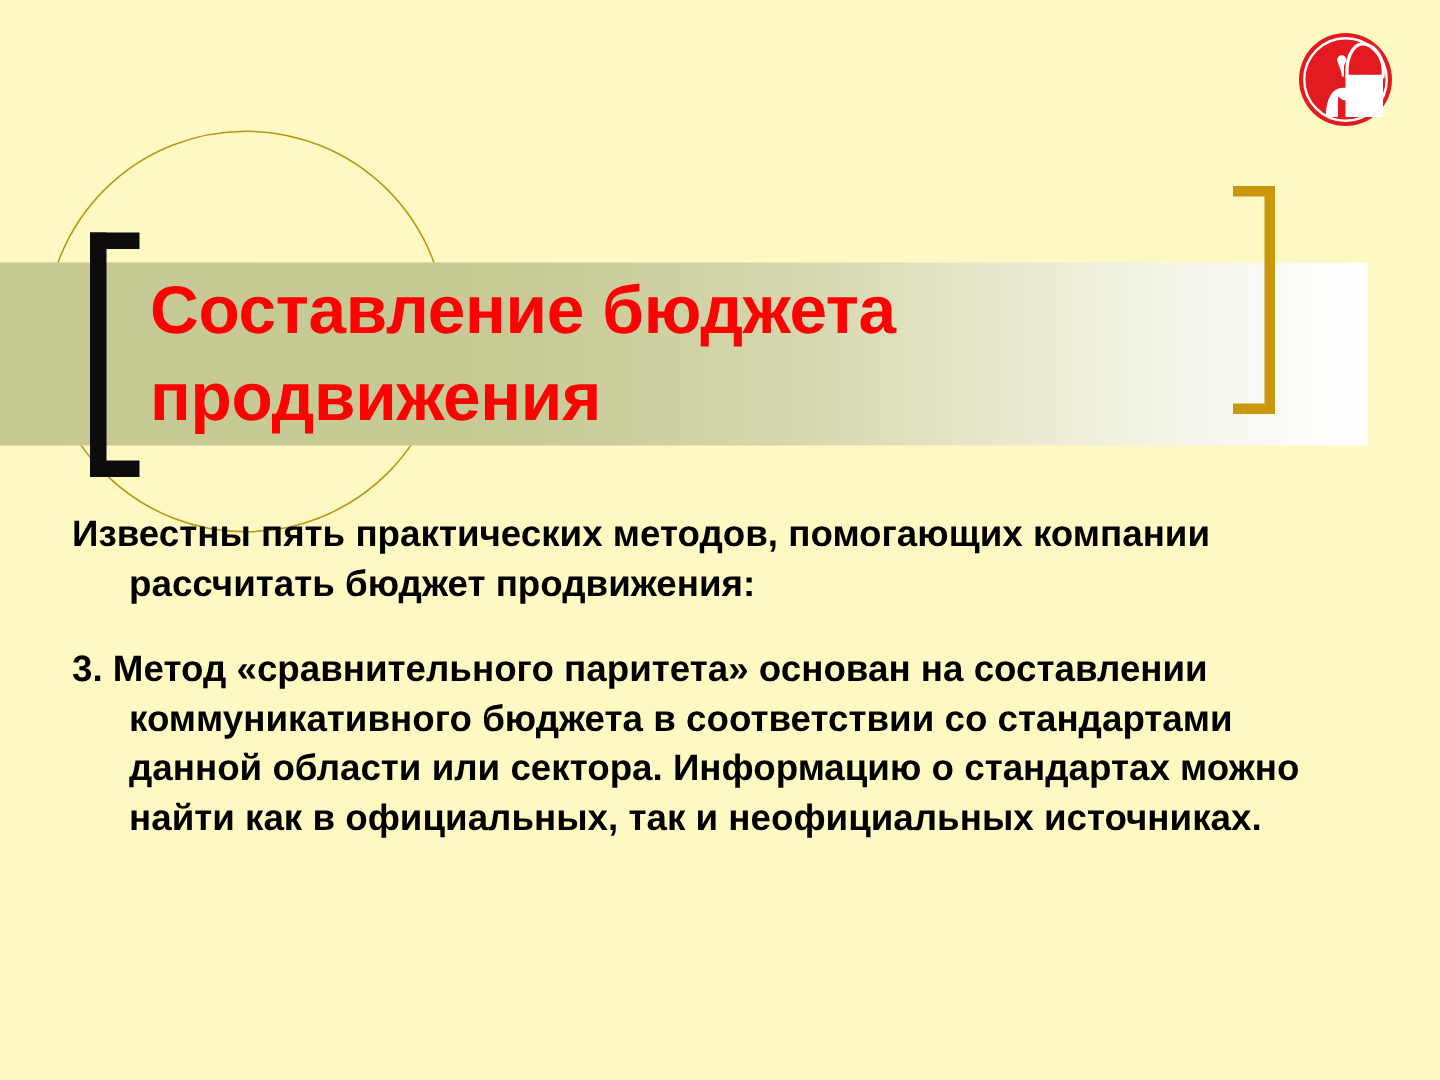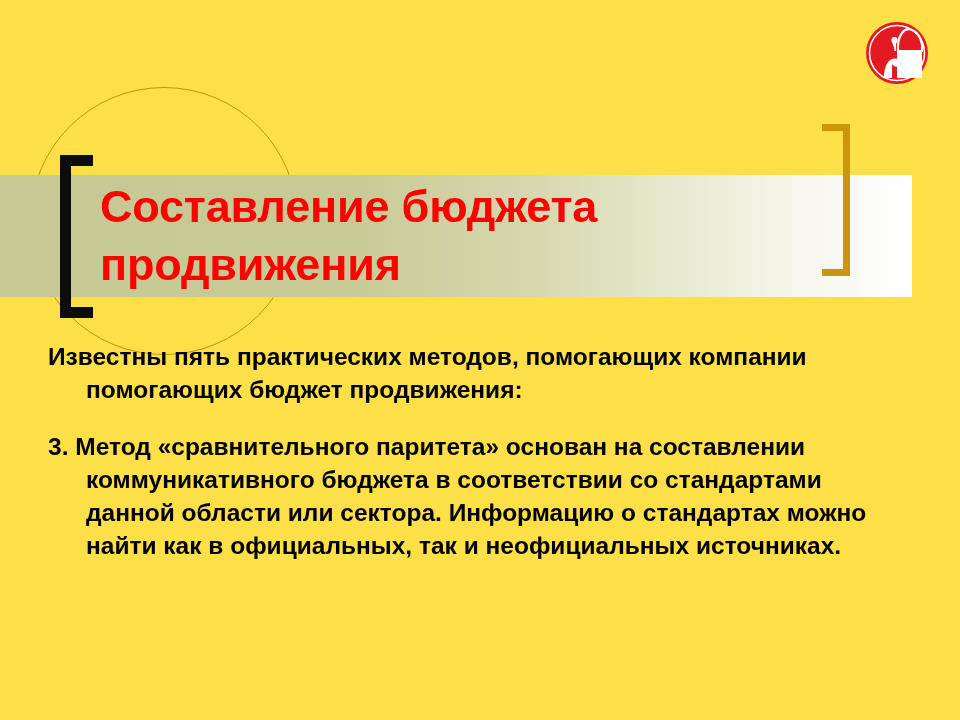--- a/index.html
+++ b/index.html
@@ -9,21 +9,21 @@
     background: #ffffff;
   }
   body {
     font-family: "Liberation Sans", "DejaVu Sans", sans-serif;
   }
 
   .slide {
     position: relative;
     width: 960px;
     height: 720px;
-    background: #fde047;
+    background: #fef9c3;
     overflow: hidden;
   }
 
   
   .deco-circle {
     position: absolute;
     left: 30px;
     top: 87px;
     width: 268px;
     height: 268px;
@@ -197,21 +197,21 @@
                C33 19.5 33 22 32 24 L32 31 Z" fill="#ffffff"></path>
       <path d="M20 58 C20 46 24 38.5 31.5 38.5 C35 38.5 37 40 37 43
                C37 46.5 33.5 47.5 31 46.5 L28 44.5 L28 58 Z" fill="#ffffff"></path>
       <circle cx="30.5" cy="20" r="3.1" fill="#ffffff"></circle>
     </svg>
   </div>
 
   <div class="body-block">
     <p class="para">
       <span class="first-line-pull">Известны пять практических методов, помогающих компании</span>
-      <span>помогающих бюджет продвижения:</span>
+      <span>рассчитать бюджет продвижения:</span>
     </p>
     <p class="para">
       <span class="first-line-pull">3. Метод «сравнительного паритета» основан на составлении</span>
       <span>коммуникативного бюджета в соответствии со стандартами данной области или сектора. Информацию о стандартах можно найти как в официальных, так и неофициальных источниках.</span>
     </p>
   </div>
 
 </div>
 
 </body></html>

